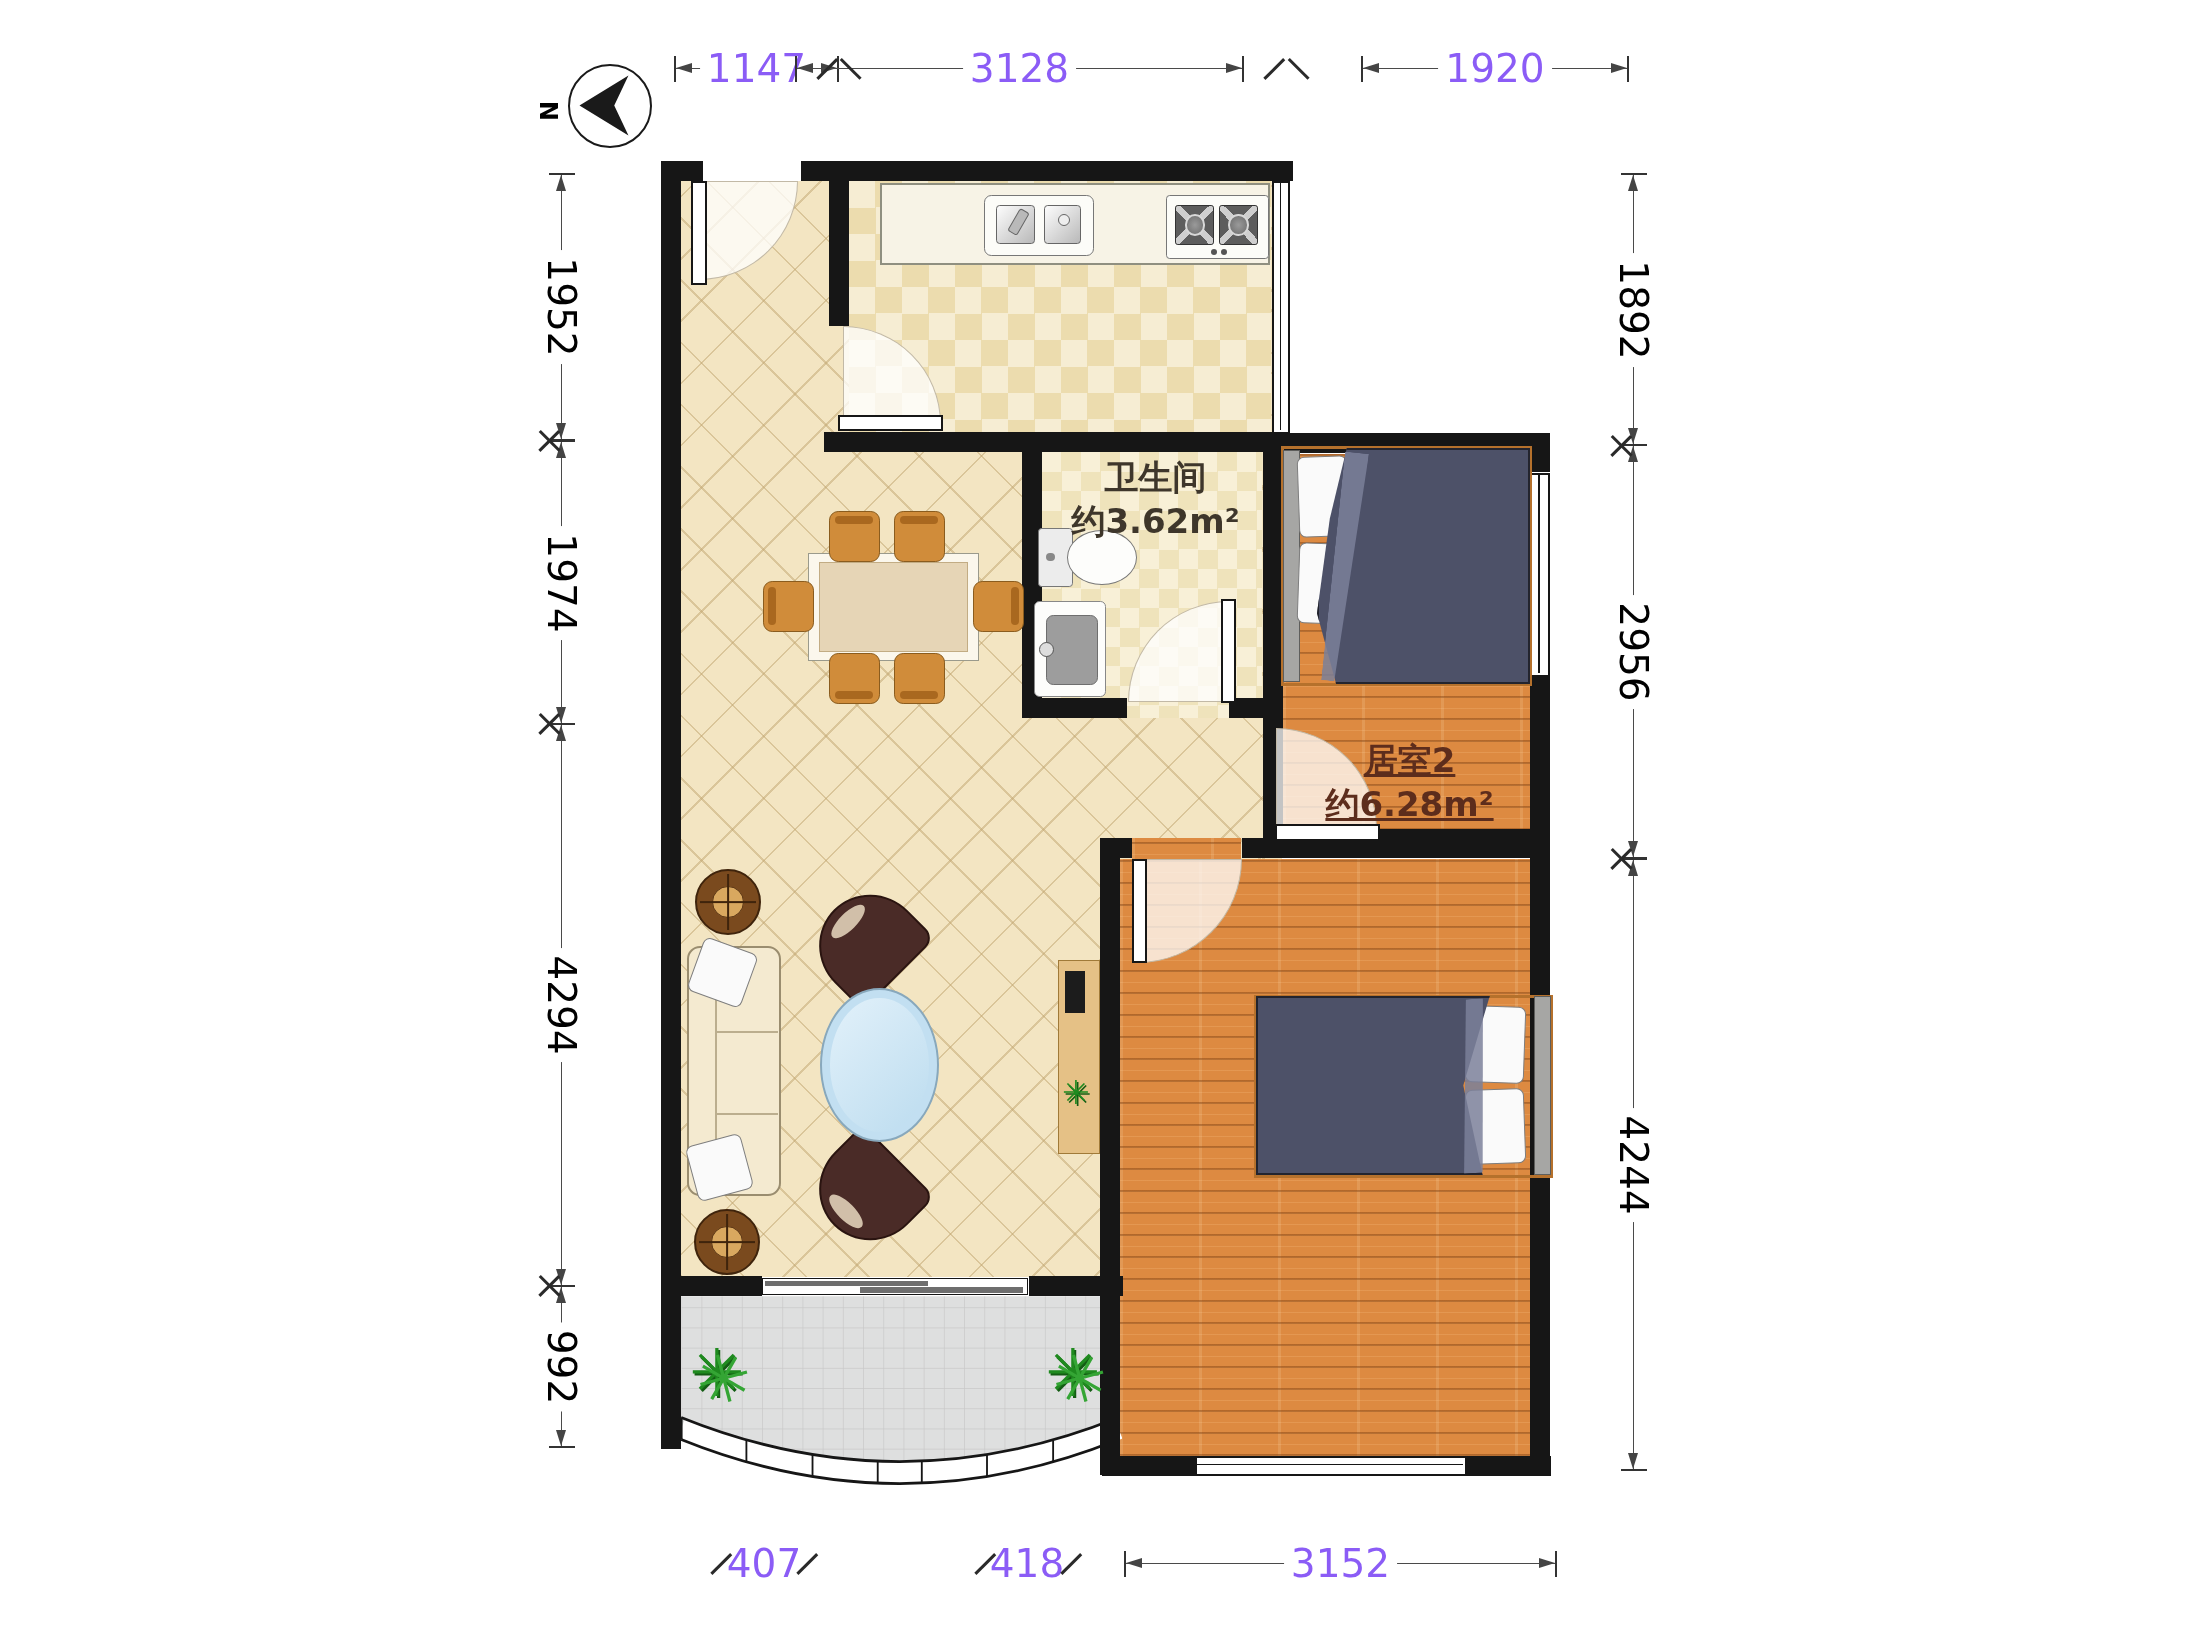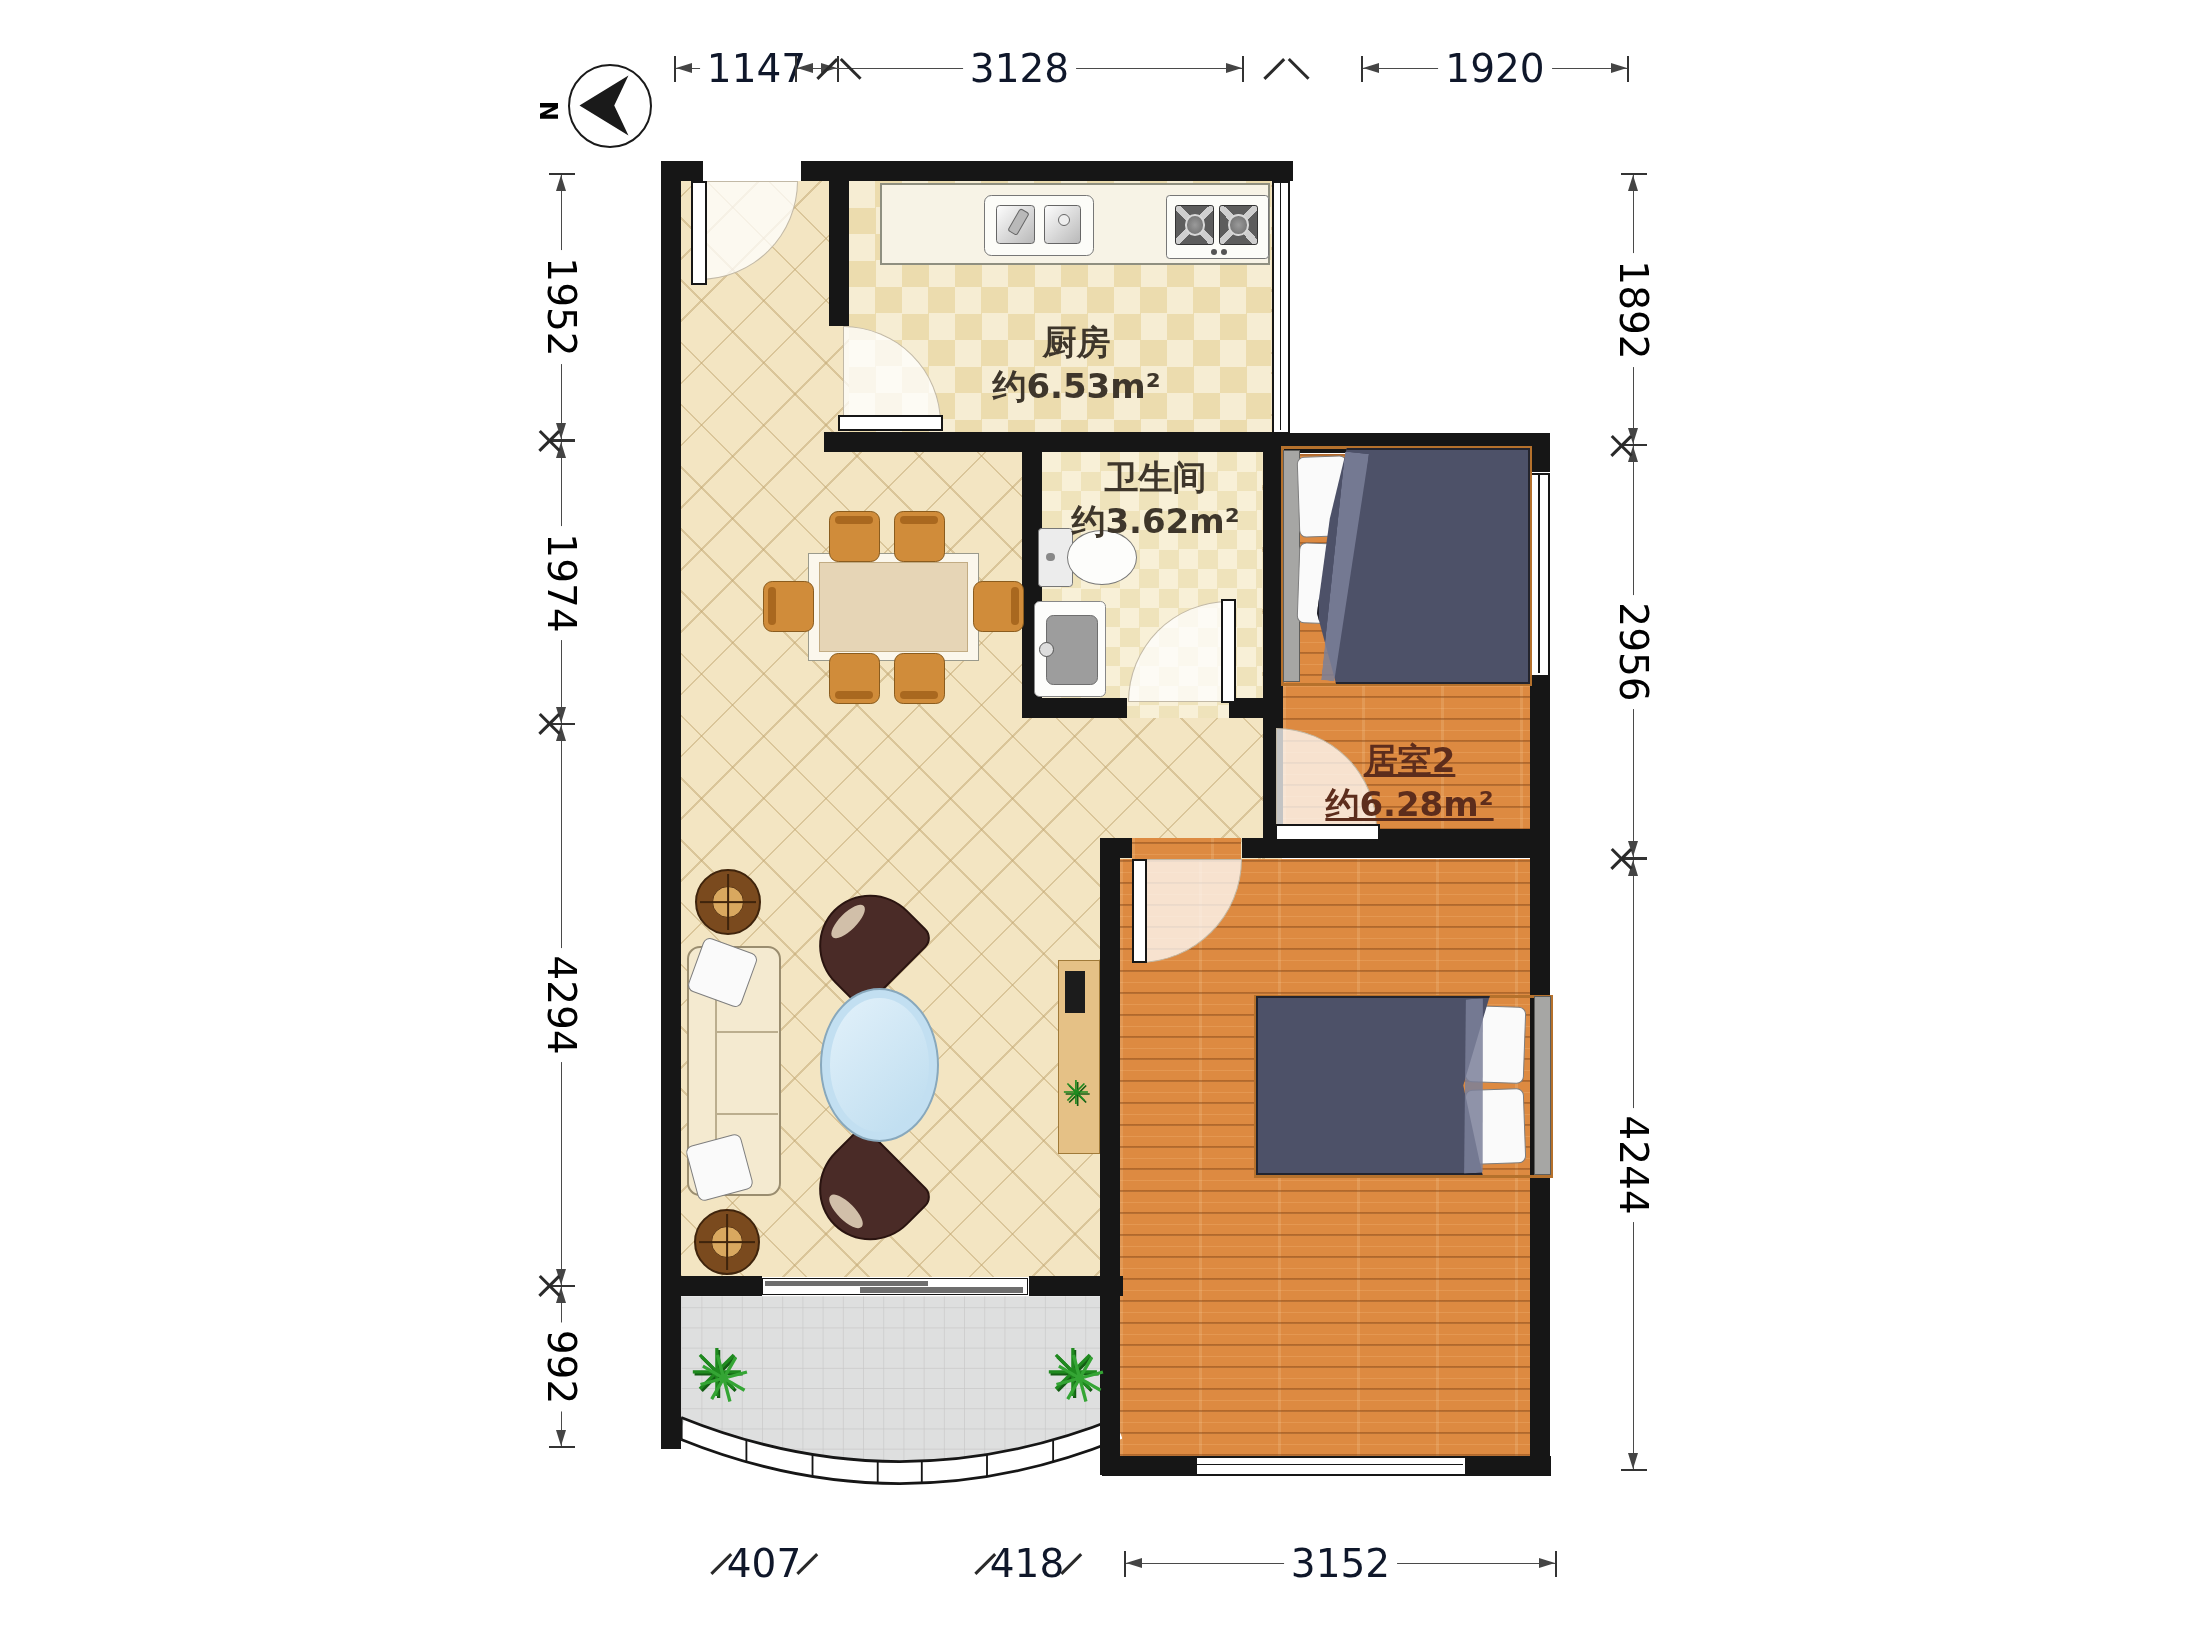--- a/index.html
+++ b/index.html
@@ -65,21 +65,21 @@
   .rlabel{position:absolute;width:257px;text-align:center;font-weight:bold;font-size:34px;line-height:1.3;color:#3e362b;}
   .rlabel.bedroom{color:#5d2d1c;}
   
   .dh{position:absolute;height:0;border-top:1.8px solid #4a4a4a;}
   .dv{position:absolute;width:0;border-left:1.8px solid #4a4a4a;}
   .dh .bar{position:absolute;top:-13px;width:1.8px;height:26px;background:#333;}
   .dh .bar.l{left:-0.9px;} .dh .bar.r{right:-0.9px;}
   .dh .ah{position:absolute;top:-6.4px;width:0;height:0;border-top:5.5px solid transparent;border-bottom:5.5px solid transparent;}
   .dh .ah.l{left:0.9px;border-right:16.5px solid #444;}
   .dh .ah.r{right:0.9px;border-left:16.5px solid #444;}
-  .dh .lbl{position:absolute;left:50%;top:-0.9px;transform:translate(-50%,-50%);background:#fff;padding:0 7.3px;font-size:39px;color:#0f172a;white-space:nowrap;}
+  .dh .lbl{position:absolute;left:50%;top:-0.9px;transform:translate(-50%,-50%);background:#fff;padding:0 7.3px;font-size:39px;color:#8b5cf6;white-space:nowrap;}
   .dv .bar{position:absolute;left:-13px;width:26px;height:1.8px;background:#333;}
   .dv .bar.t{top:-0.9px;} .dv .bar.b{bottom:-0.9px;}
   .dv .ah{position:absolute;left:-6.4px;width:0;height:0;border-left:5.5px solid transparent;border-right:5.5px solid transparent;}
   .dv .ah.t{top:0.9px;border-bottom:16.5px solid #444;}
   .dv .ah.b{bottom:0.9px;border-top:16.5px solid #444;}
   .dv .lbl{position:absolute;left:-0.9px;top:50%;transform:translate(-50%,-50%) rotate(90deg);background:#fff;padding:0 7.3px;font-size:39px;color:#000;white-space:nowrap;}
   .jt{position:absolute;width:2.8px;height:27.5px;background:#2a2a2a;}
   
   .compass{position:absolute;width:84px;height:84px;border:2.8px solid #1a1a1a;border-radius:50%;background:#fff;box-sizing:border-box;}
   .nlabel{position:absolute;font-size:24px;font-weight:bold;color:#000;transform:rotate(-90deg);}
@@ -251,24 +251,20 @@
   <div class="bedframe" style="left:1254px;top:995px;width:299px;height:183px;"></div>
   <div class="hb" style="left:1534px;top:996px;width:16.5px;height:179px;"></div>
   <div class="pil" style="left:1466px;top:1006px;width:59px;height:77px;transform:rotate(2deg);"></div>
   <div class="pil" style="left:1466px;top:1089px;width:59px;height:75px;transform:rotate(-2deg);"></div>
   <div class="blk" style="left:1256px;top:996px;width:241px;height:179px;clip-path:polygon(0 0,97% 0,86% 50%,94% 100%,0 100%);"></div>
   <div class="fold" style="left:1458px;top:999px;width:31px;height:174px;transform:rotate(-4deg);clip-path:polygon(45% 0,100% 0,60% 100%,0 100%);"></div>
 
   <div class="plant" style="left:689px;top:1341px;font-size:66px;"><span>✳</span><span class="p2">✳</span></div>
   <div class="plant" style="left:1045px;top:1341px;font-size:66px;"><span>✳</span><span class="p2">✳</span></div>
 
-  <div class="rlabel" style="left:948px;top:320px;">
-    <div>厨房</div>
-    <div>约6.53m²</div>
-  </div>
   <div class="rlabel" style="left:1027px;top:455px;">
     <div>卫生间</div>
     <div>约3.62m²</div>
   </div>
   <div class="rlabel bedroom" style="left:1281px;top:738px;text-decoration:underline;">
     <div>居室2</div>
     <div>约6.28m²</div>
   </div>
 
   <div class="compass" style="left:568px;top:64px;">

